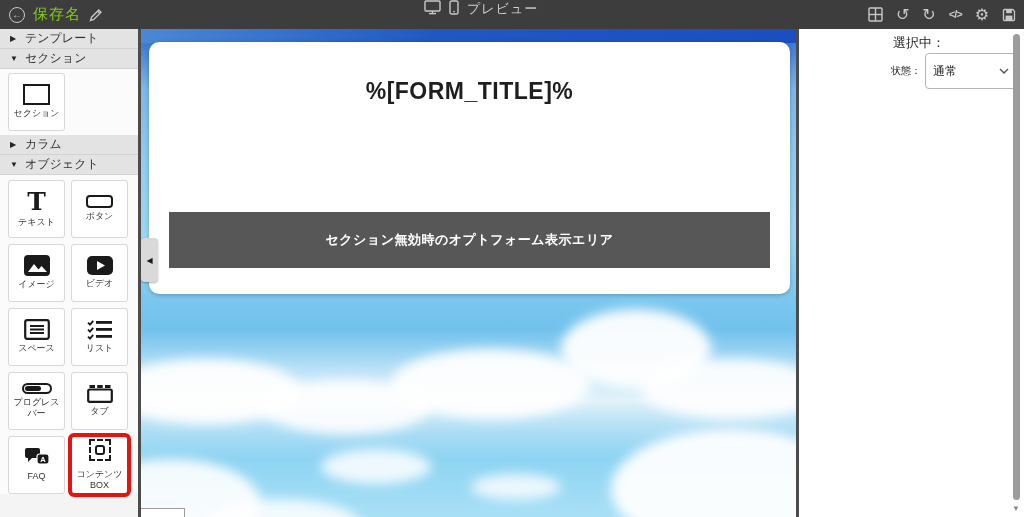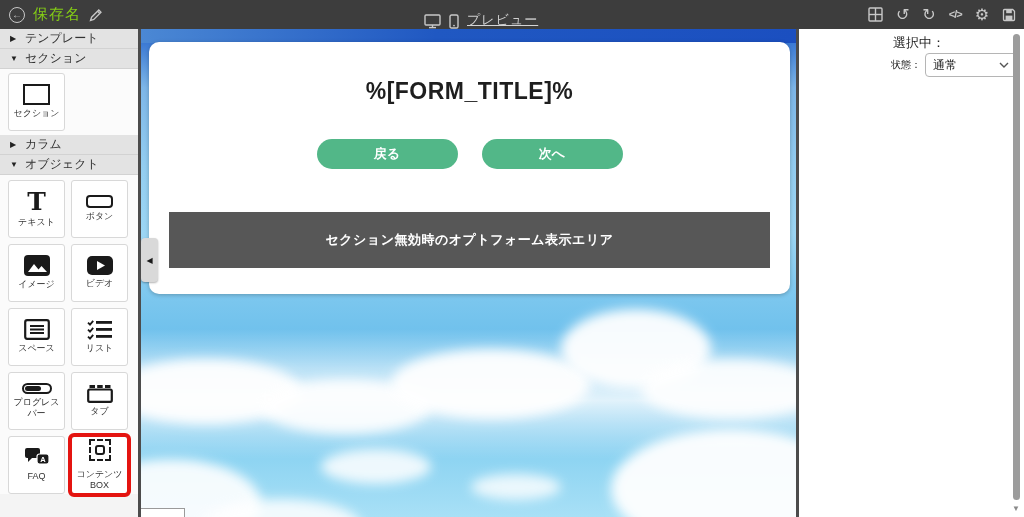--- a/index.html
+++ b/index.html
@@ -7,21 +7,21 @@
   body { font-family:"Liberation Sans","DejaVu Sans",sans-serif; position:relative; background:#fff; }
 
   
   .topbar { position:absolute; left:0; top:0; width:1024px; height:29px; background:#3d3d3d;
             display:flex; align-items:center; color:#d6d6d6; }
   .topbar-left { display:flex; align-items:center; gap:8px; padding-left:9px; }
   .back-btn { width:16px; height:16px; border:1.4px solid #c8c8c8; border-radius:50%;
               display:flex; align-items:center; justify-content:center; font-size:10px; line-height:1;
               color:#c8c8c8; cursor:pointer; }
   .save-name { font-size:15px; color:#84cc16; letter-spacing:1px; }
-  .topbar-center { position:absolute; left:424px; top:0; height:29px; display:flex; align-items:flex-end; gap:8px;text-decoration:underline; }
+  .topbar-center { position:absolute; left:424px; top:0; height:29px; display:flex; align-items:flex-start; gap:8px; }
   .preview-label { font-size:13px; color:#cfcfcf; letter-spacing:1px; }
   .topbar-right { position:absolute; right:4px; top:0; height:29px; display:flex; align-items:center; gap:13px; padding-right:4px; }
   .tb-ico { color:#c8c8c8; font-size:16px; line-height:1; cursor:pointer; display:flex; align-items:center; }
   .code-ico { font-size:11px; font-weight:bold; letter-spacing:-1px; }
 
   
   .sidebar { position:absolute; left:0; top:29px; width:138px; height:488px; background:#f4f4f4; overflow:hidden; }
   .acc-header { height:20px; background:#e3e3e3; border-bottom:1px solid #d2d2d2; display:flex; align-items:center;
                 gap:7px; padding-left:10px; font-size:12px; color:#333; cursor:pointer; }
   .acc-arrow { font-size:8px; color:#222; width:8px; }
@@ -76,21 +76,21 @@
                   box-shadow:0 1px 2px rgba(0,0,0,.3); cursor:pointer; }
   .collapse-tab span { font-size:8px; color:#1a1a1a; }
   .hscroll-stub { position:absolute; left:0; bottom:0; width:44px; height:9px; background:#fff;
                   border-top:1px solid #9a9a9a; border-right:1px solid #9a9a9a; }
 
   
   .inspector { position:absolute; left:799px; top:29px; width:225px; height:488px; background:#fff;margin-left:40px; }
   .selected-row { position:absolute; left:0; top:5px; width:160px; text-align:center; font-size:13px; color:#222; }
   .state-row { position:absolute; left:0; top:24px; width:225px; display:flex; align-items:center; }
   .state-label { width:82px; text-align:right; font-size:10px; color:#222; }
-  .state-select { margin-left:4px; width:92px; height:24px; border:1px solid #b5b5b5; border-radius:4px;
+  .state-select { margin-left:4px; width:92px; height:36px; border:1px solid #b5b5b5; border-radius:4px;
                   background:#fff; display:flex; align-items:center; justify-content:space-between;
                   padding:0 7px; cursor:pointer; }
   .state-select span { font-size:12px; color:#222; }
 
   
   .page-scroll-thumb { position:absolute; left:1013px; top:34px; width:7px; height:466px; background:#9c9c9c; border-radius:4px; cursor:pointer; }
   .page-scroll-arrow { position:absolute; left:1012px; top:504px; width:10px; height:10px; color:#8a8a8a; font-size:8px; cursor:pointer; }
 
   svg { display:block; }
 </style>
@@ -290,24 +290,20 @@
     <div class="cloud" style="left:500px; top:330px; width:180px; height:60px; opacity:.9;"></div>
     <div class="cloud" style="left:180px; top:420px; width:110px; height:35px; opacity:.85;"></div>
     <div class="cloud" style="left:330px; top:445px; width:90px; height:26px; opacity:.8;"></div>
     <div class="cloud" style="left:470px; top:400px; width:240px; height:120px; opacity:.95;"></div>
     <div class="cloud" style="left:-60px; top:430px; width:180px; height:90px; opacity:.9;"></div>
     <div class="cloud" style="left:60px; top:470px; width:160px; height:55px; opacity:.85;"></div>
   </div>
 
   <div class="form-card">
     <div class="form-title">%[FORM_TITLE]%</div>
-    <div class="btn-row">
-      <button class="pill-btn">戻る</button>
-      <button class="pill-btn">次へ</button>
-    </div>
     <div class="placeholder-bar">
       <span>セクション無効時のオプトフォーム表示エリア</span>
     </div>
   </div>
 
   <div class="collapse-tab">
     <span>◀</span>
   </div>
 
   <div class="hscroll-stub"></div>

